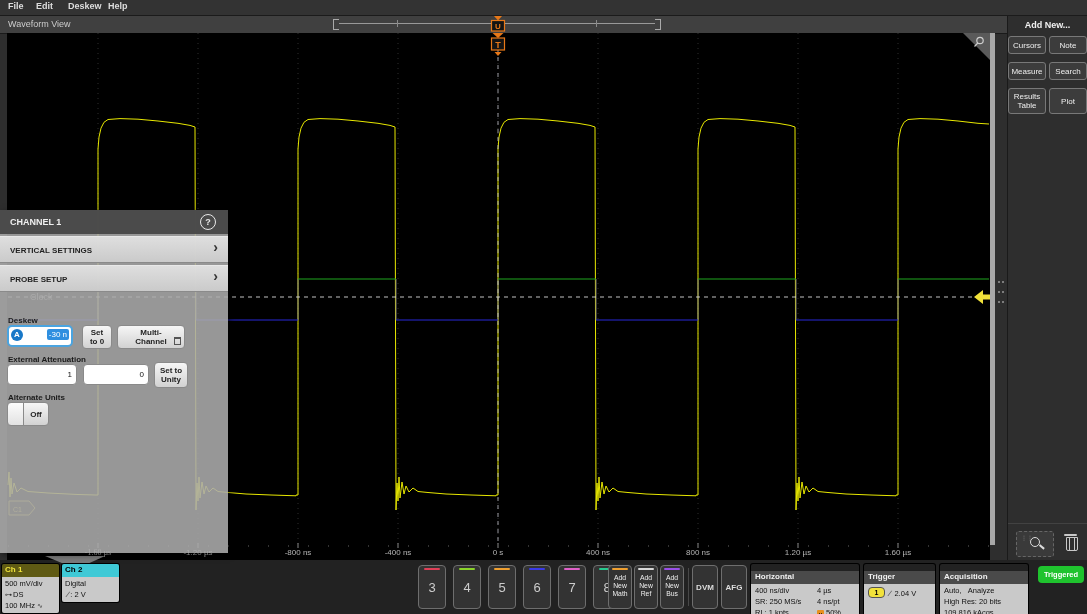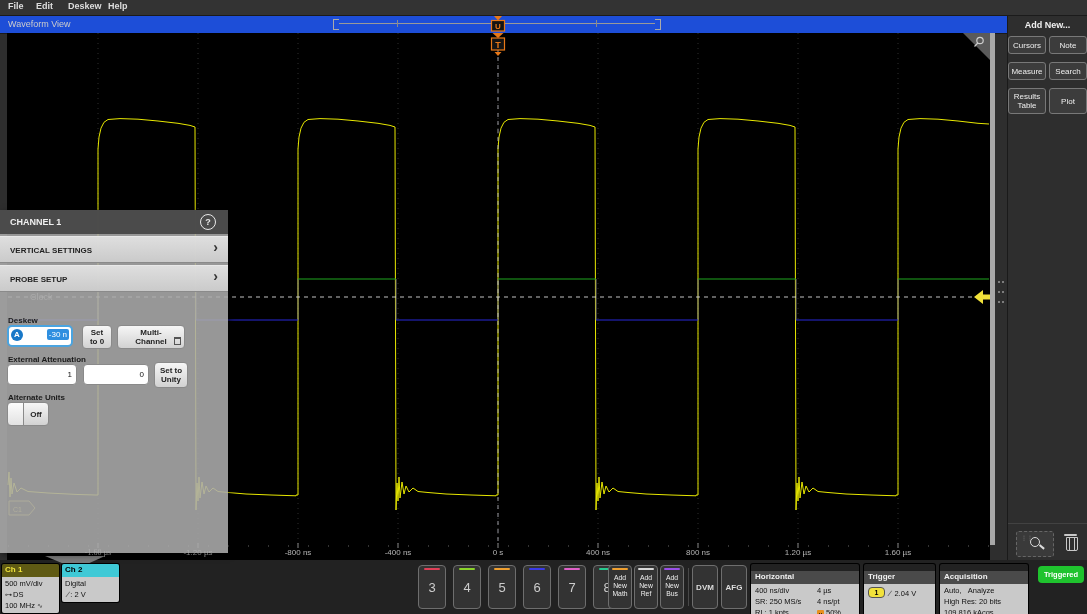--- a/index.html
+++ b/index.html
@@ -5,21 +5,21 @@
   html,body{margin:0;padding:0;}
   body{width:1087px;height:614px;position:relative;background:#222;
        font-family:"Liberation Sans",sans-serif;overflow:hidden;
        -webkit-font-smoothing:antialiased;}
   
   #menubar{position:absolute;left:0;top:0;width:1087px;height:15px;background:#333;
            border-bottom:1px solid #1b1b1b;z-index:6;}
   .menu-item{position:absolute;top:1px;font-size:9px;font-weight:bold;color:#ddd;cursor:default;}
   
   #wfview{position:absolute;left:0;top:15px;width:1007px;height:545px;background:#2e2e2e;}
-  #wfheader{position:absolute;left:0;top:0;width:1055px;height:18px;background:#1d4ed8;
+  #wfheader{position:absolute;left:0;top:0;width:1055px;height:18px;background:#404040;
             border-bottom:1px solid #1a1a1a;}
   #wftitle{position:absolute;left:8px;top:4px;font-size:9px;color:#ccc;}
   #plot{position:absolute;left:7px;top:18px;width:983px;height:527px;background:#000;}
   #wfsvg{position:absolute;left:0;top:0;width:1007px;height:545px;z-index:2;}
   
   #minimap{position:absolute;left:333px;top:2px;width:328px;height:13px;}
   #minimap .mline{position:absolute;left:6px;right:6px;top:6px;border-top:1px solid #999;}
   .mbracket{position:absolute;top:2px;width:5px;height:9px;border-top:1px solid #aaa;border-bottom:1px solid #aaa;}
   .mbracket.l{left:0;border-left:1px solid #aaa;}
   .mbracket.r{right:0;border-right:1px solid #aaa;}

